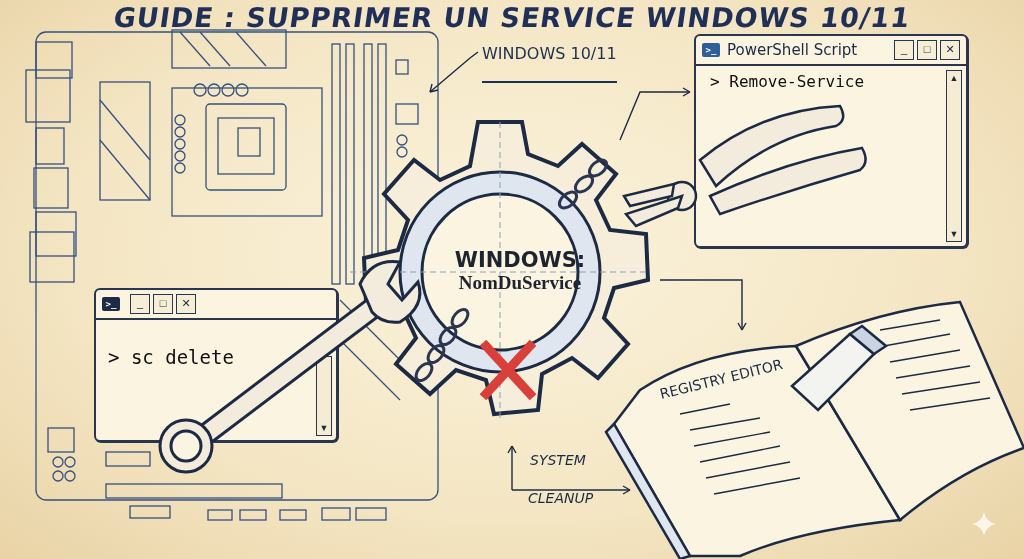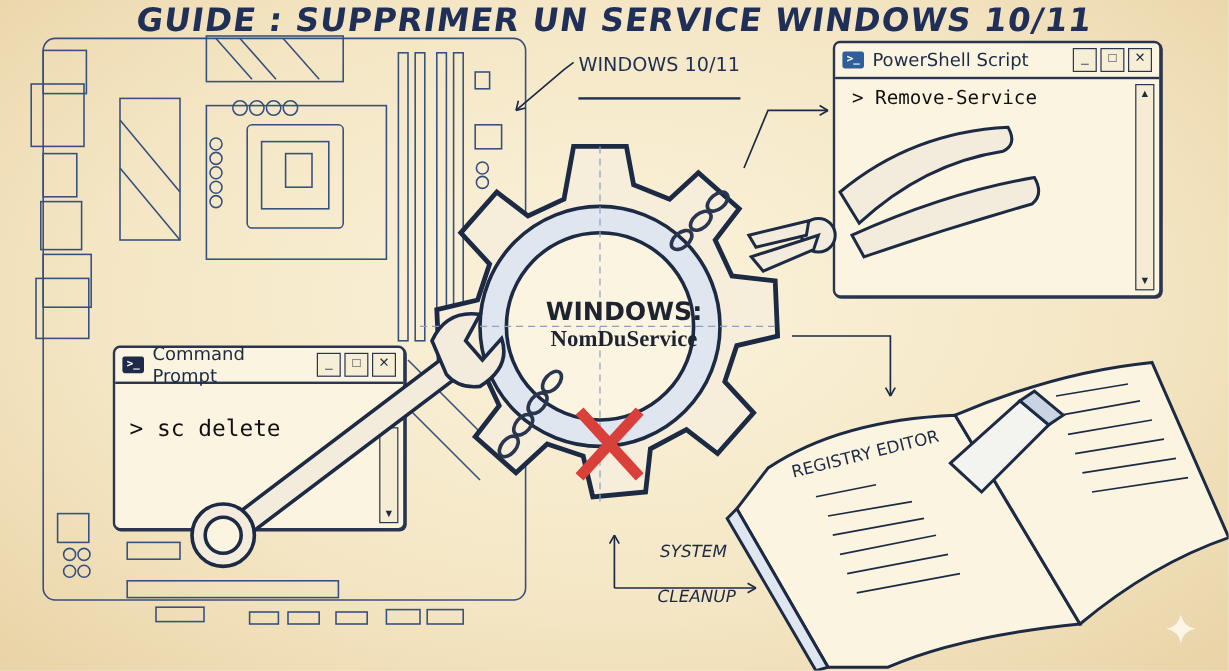--- a/index.html
+++ b/index.html
@@ -19,21 +19,21 @@
     position:absolute; background:#fbf4e1; border:2px solid #2a3550; border-radius:6px;
     box-shadow: 1px 1px 0 #2a3550;
   }
   .win .bar { height:28px; display:flex; align-items:center; padding:0 6px; border-bottom:2px solid #2a3550; }
   .win .bar .ico { width:18px; height:14px; border-radius:2px; margin-right:7px; color:#fff; font-size:9px; font-weight:bold; line-height:14px; text-align:center; font-family:"DejaVu Sans Mono", monospace; }
   .win .bar .lbl { font-size:15px; color:#1c2a44; flex:1; font-family:"DejaVu Sans", sans-serif; }
   .win .ctrl { width:18px; height:18px; border:1.5px solid #2a3550; margin-left:3px; font-size:11px; line-height:17px; text-align:center; background:#f7eed6; }
   .win .cmd { font-family:"DejaVu Sans Mono", monospace; color:#111; }
   .scroll { position:absolute; right:4px; width:14px; border:1.5px solid #2a3550; background:#f5ecd3; }
   .scroll .arr { font-size:9px; text-align:center; line-height:14px; height:14px; }
-  .label-hand { position:absolute; font-family:"DejaVu Sans", sans-serif; font-style:italic; color:#1c2a44;margin-left:20px; }
+  .label-hand { position:absolute; font-family:"DejaVu Sans", sans-serif; font-style:italic; color:#1c2a44; }
   .center-text { position:absolute; text-align:center; font-family:"DejaVu Sans", sans-serif; font-weight:bold; color:#1e2330; }
   .windows-tag { position:absolute; font-family:"DejaVu Sans", sans-serif; font-size:16px; color:#1e3050; border-bottom:2px solid #1e3050; padding-bottom:18px; }
   .reg-title { position:absolute; font-family:"DejaVu Sans", sans-serif; font-size:14px; color:#1c2a44; transform: rotate(-14deg); transform-origin:left bottom; }
 </style>
 </head>
 <body>
 
 <svg class="layer" viewBox="0 0 1024 559">
   <g fill="none" stroke="#35507e" stroke-width="1.3">
     <rect x="36" y="32" width="402" height="468" rx="10"></rect>
@@ -167,21 +167,20 @@
     <path d="M710 196 Q790 160 862 148 Q870 162 860 170 Q790 190 720 214 Z"></path>
     <circle cx="682" cy="196" r="14"></circle>
     <path d="M682 196 L626 214 L636 226 L678 208 Z"></path>
     <path d="M674 184 L624 196 L630 206 L672 196 Z"></path>
   </g>
 </svg>
 
 <div class="win" style="left:94px;top:288px;width:240px;height:150px;">
   <div class="bar">
     <span class="ico" style="background:#1d2a48;">&gt;_</span>
-    <span class="lbl">Command Prompt</span>
     <span class="ctrl">_</span>
     <span class="ctrl">□</span>
     <span class="ctrl">✕</span>
   </div>
   <div class="cmd" style="position:absolute;left:12px;top:56px;font-size:19px;">&gt; sc delete</div>
   <div class="scroll" style="top:66px;bottom:4px;">
     <div style="position:absolute;bottom:0;width:100%;" class="arr">▼</div>
   </div>
 </div>
 

